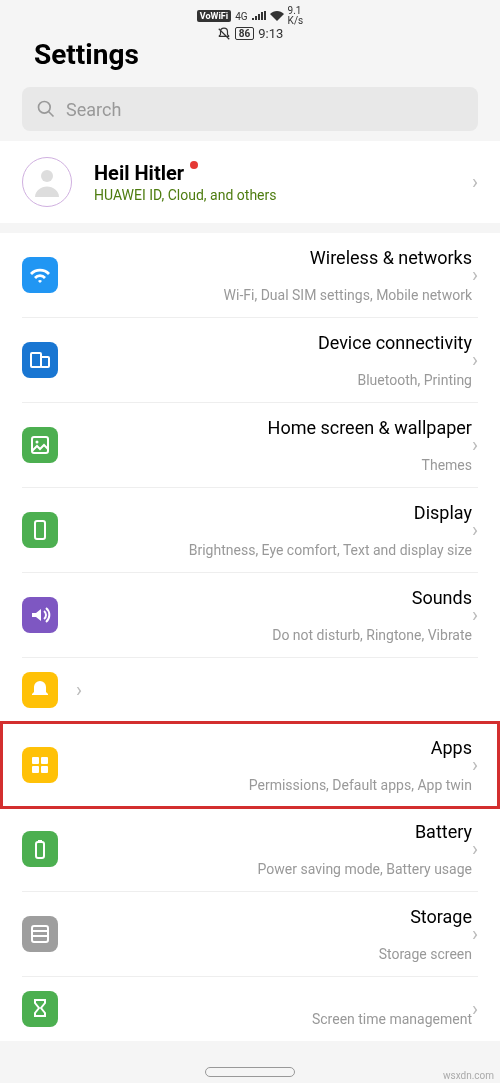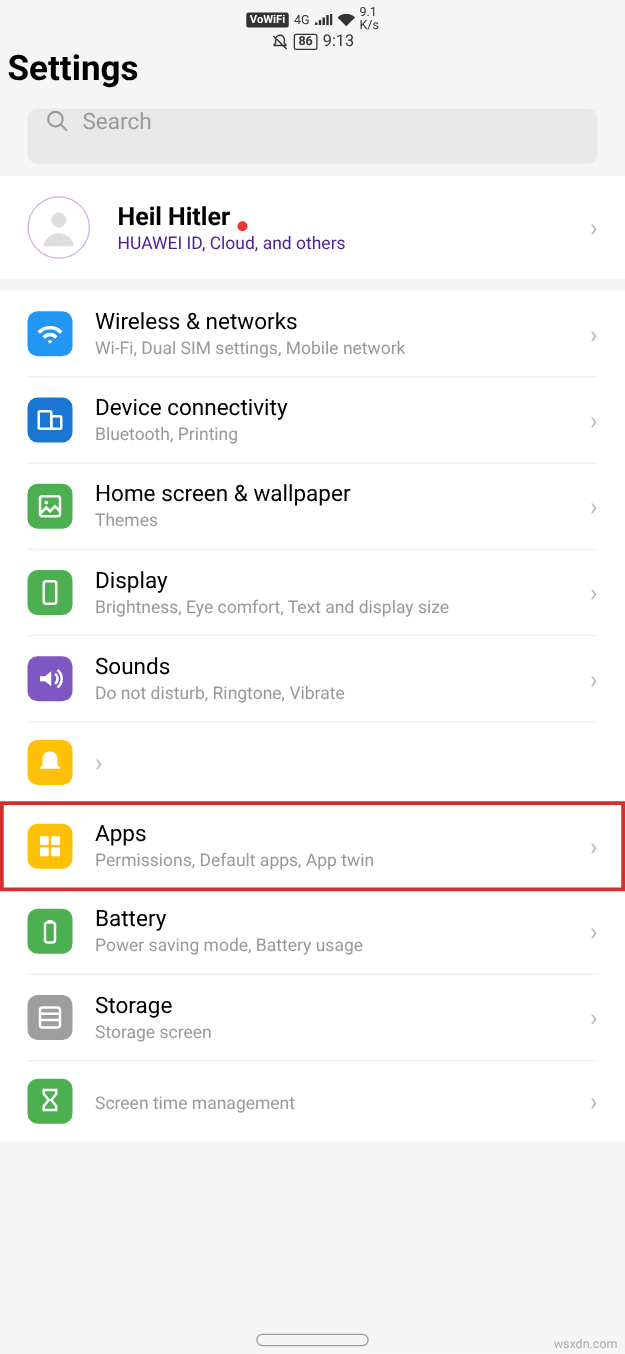--- a/index.html
+++ b/index.html
@@ -42,30 +42,30 @@
     .battery-box {
       border: 1px solid #333;
       padding: 0 3px;
       font-size: 10px;
       font-weight: bold;
       border-radius: 2px;
     }
     .page-title {
       font-size: 28px;
       font-weight: bold;
-      padding: 10px 6px 16px;
+      padding: 10px 34px 16px;
       color: #000;
     }
     .search-bar {
       margin: 0 22px 10px;
       background: #e8e8e8;
       border-radius: 8px;
       height: 44px;
       display: flex;
-      align-items: flex-start;
+      align-items: center;
       padding: 0 14px;
       color: #999;
     }
     .search-bar svg { margin-right: 10px; }
     .search-placeholder { font-size: 18px; }
     .content { background: #fff; }
     .profile-row {
       display: flex;
       align-items: center;
       padding: 16px 22px;
@@ -81,54 +81,55 @@
       align-items: center;
       justify-content: center;
       margin-right: 22px;
     }
     .avatar svg { fill: #ddd; }
     .profile-text { flex: 1; }
     .profile-name {
       font-size: 20px;
       font-weight: bold;
       display: flex;
-      align-items: flex-end;
+      align-items: flex-start;
       gap: 6px;
     }
     .red-dot {
       width: 8px;
       height: 8px;
       background: #e53935;
       border-radius: 50%;
       display: inline-block;
     }
-    .profile-sub { font-size: 14px; color: #4c1d95; margin-top: 2px; }
+    .profile-sub { font-size: 14px; color: #4d7c0f; margin-top: 2px; }
     .chevron { color: #bbb; font-size: 20px; }
     .setting-list { padding: 0 22px; background: #fff; }
     .setting-row {
       display: flex;
       align-items: center;
       padding: 14px 0;
       border-bottom: 1px solid #eee;
       position: relative;
+      text-align: right;
     }
     .setting-row:last-child { border-bottom: none; }
     .setting-icon {
       width: 36px;
       height: 36px;
       border-radius: 8px;
       display: flex;
       align-items: center;
       justify-content: center;
       margin-right: 18px;
       flex-shrink: 0;
     }
     .setting-text { flex: 1; min-width: 0; }
     .setting-title { font-size: 18px; color: #000; }
-    .setting-sub { font-size: 14px; color: #999; margin-top: 3px; }
+    .setting-sub { font-size: 14px; color: #999; margin-top: 19px; }
     .highlighted {
       outline: 3px solid #d32f2f;
       outline-offset: -1px;
       margin: 0 -20px;
       padding-left: 20px;
       padding-right: 20px;
       border-bottom: none;
     }
     .home-indicator {
       position: absolute;

